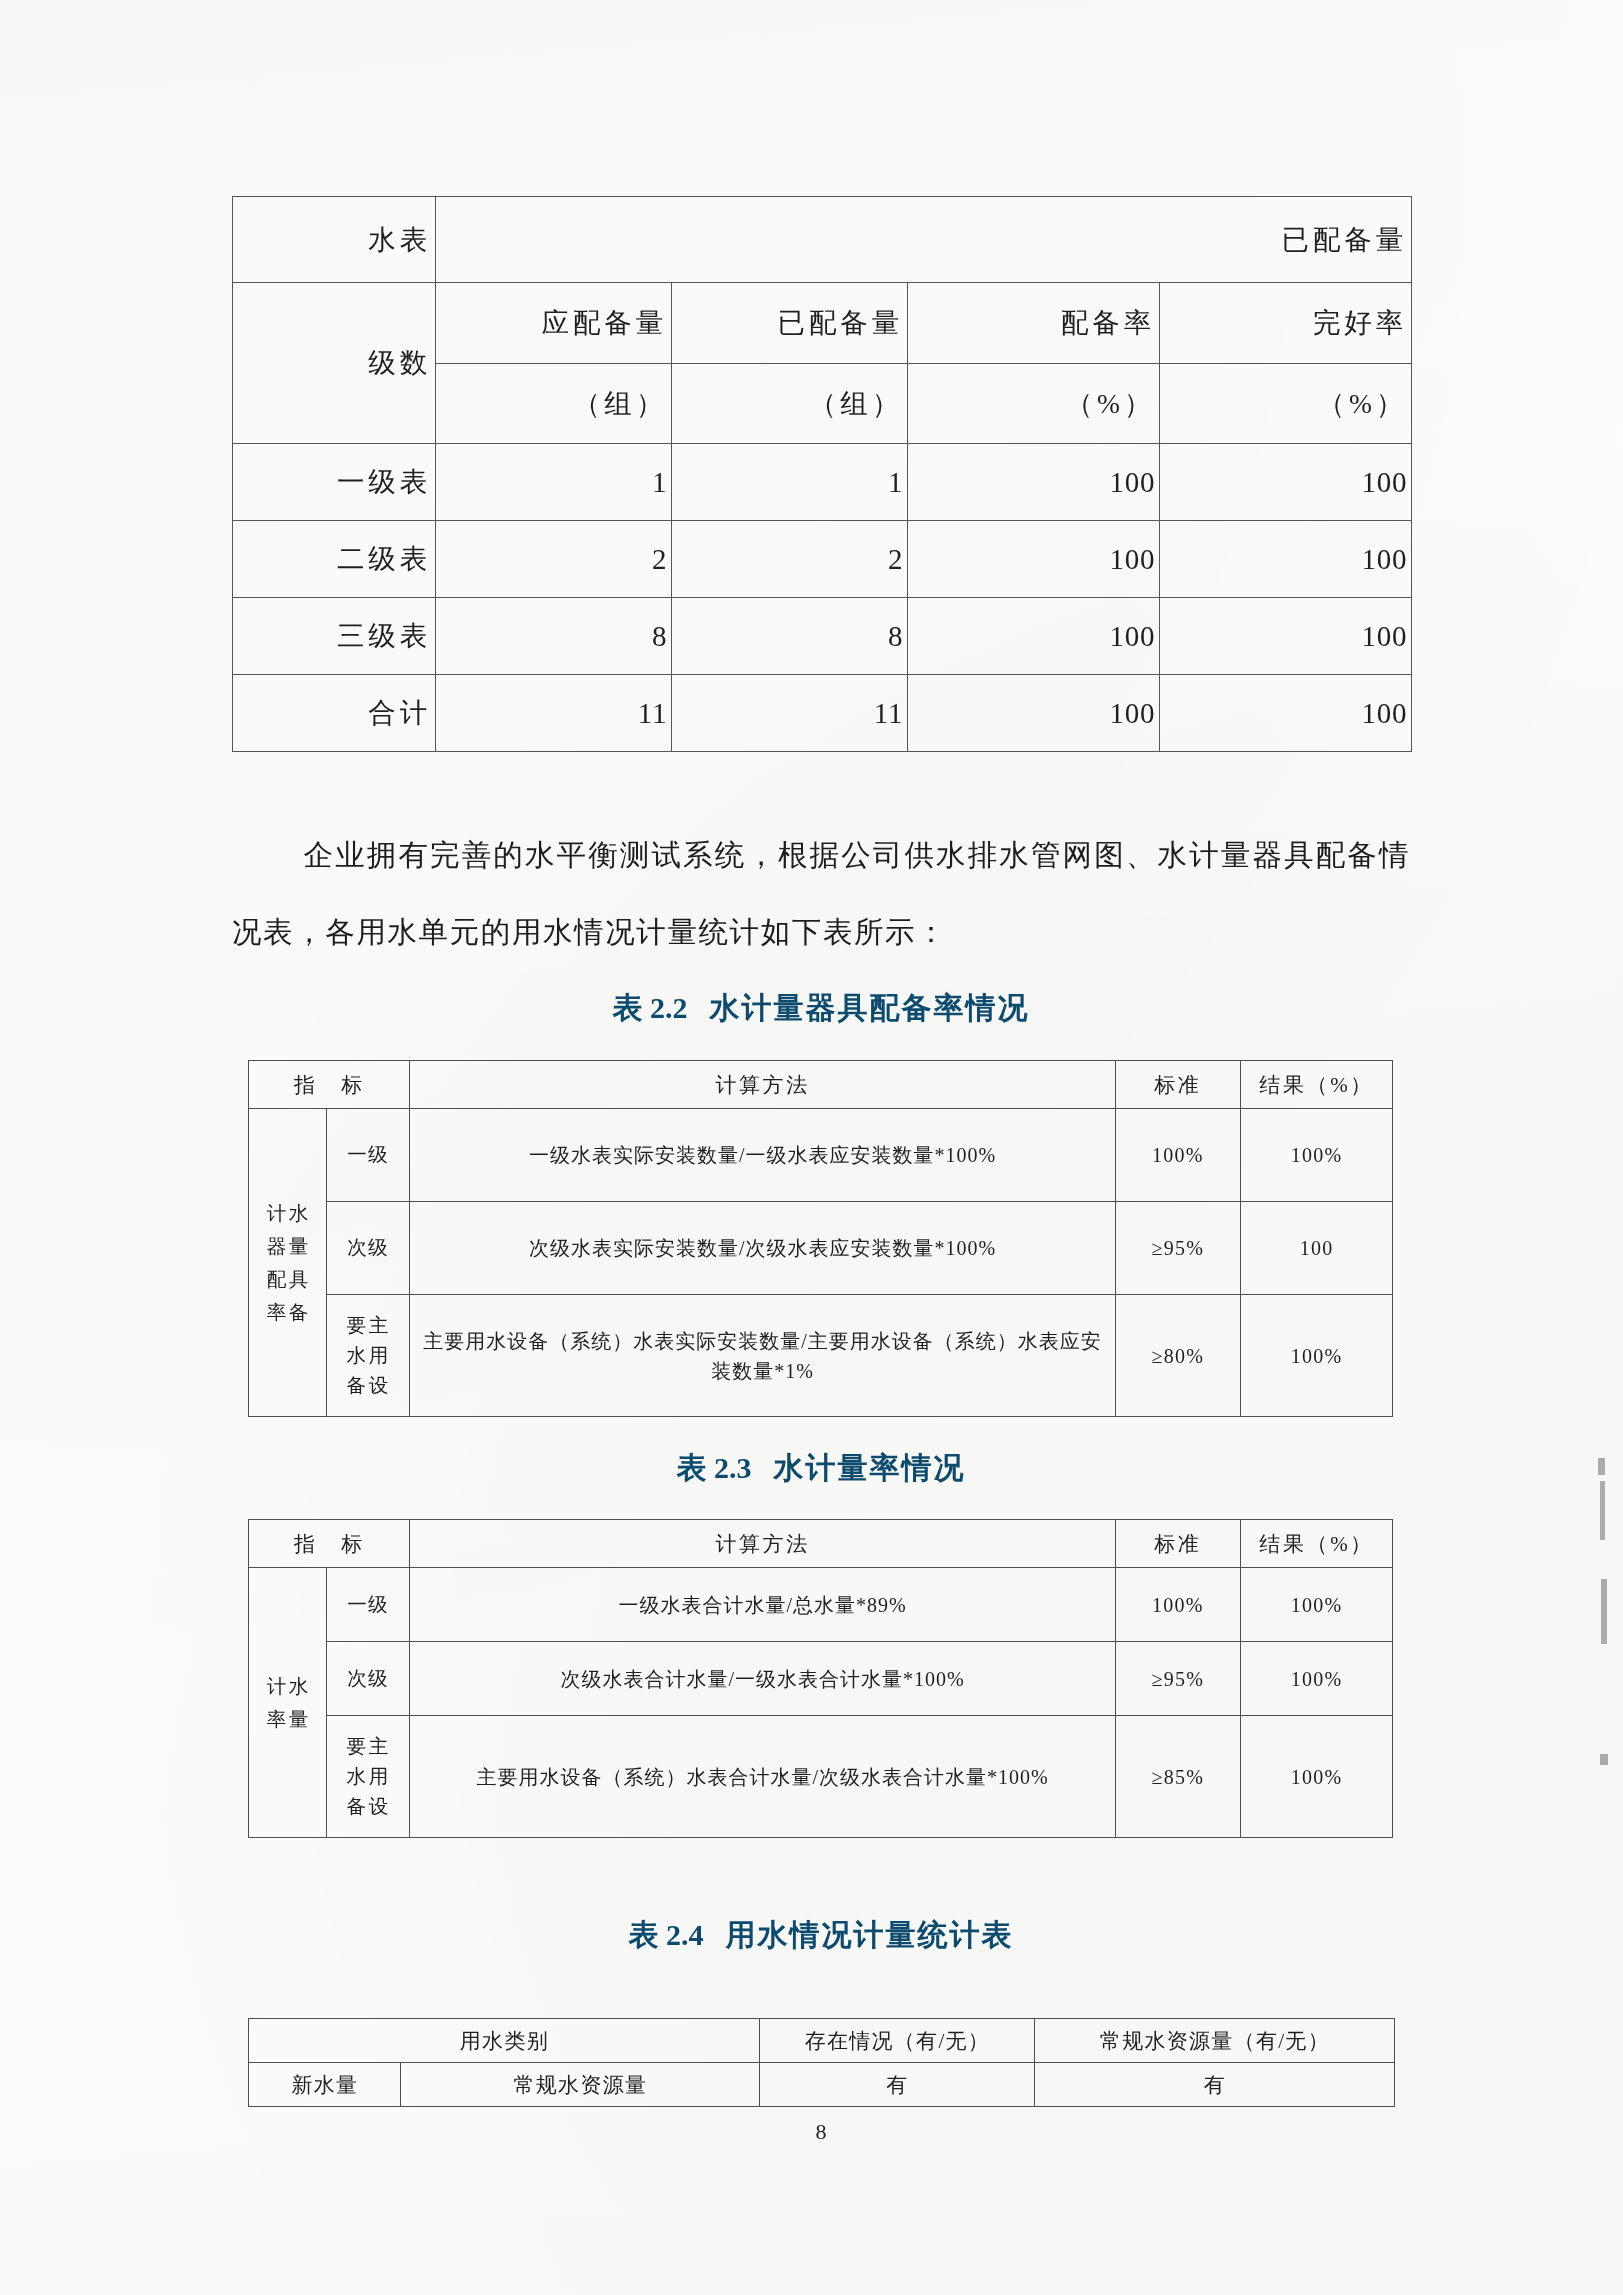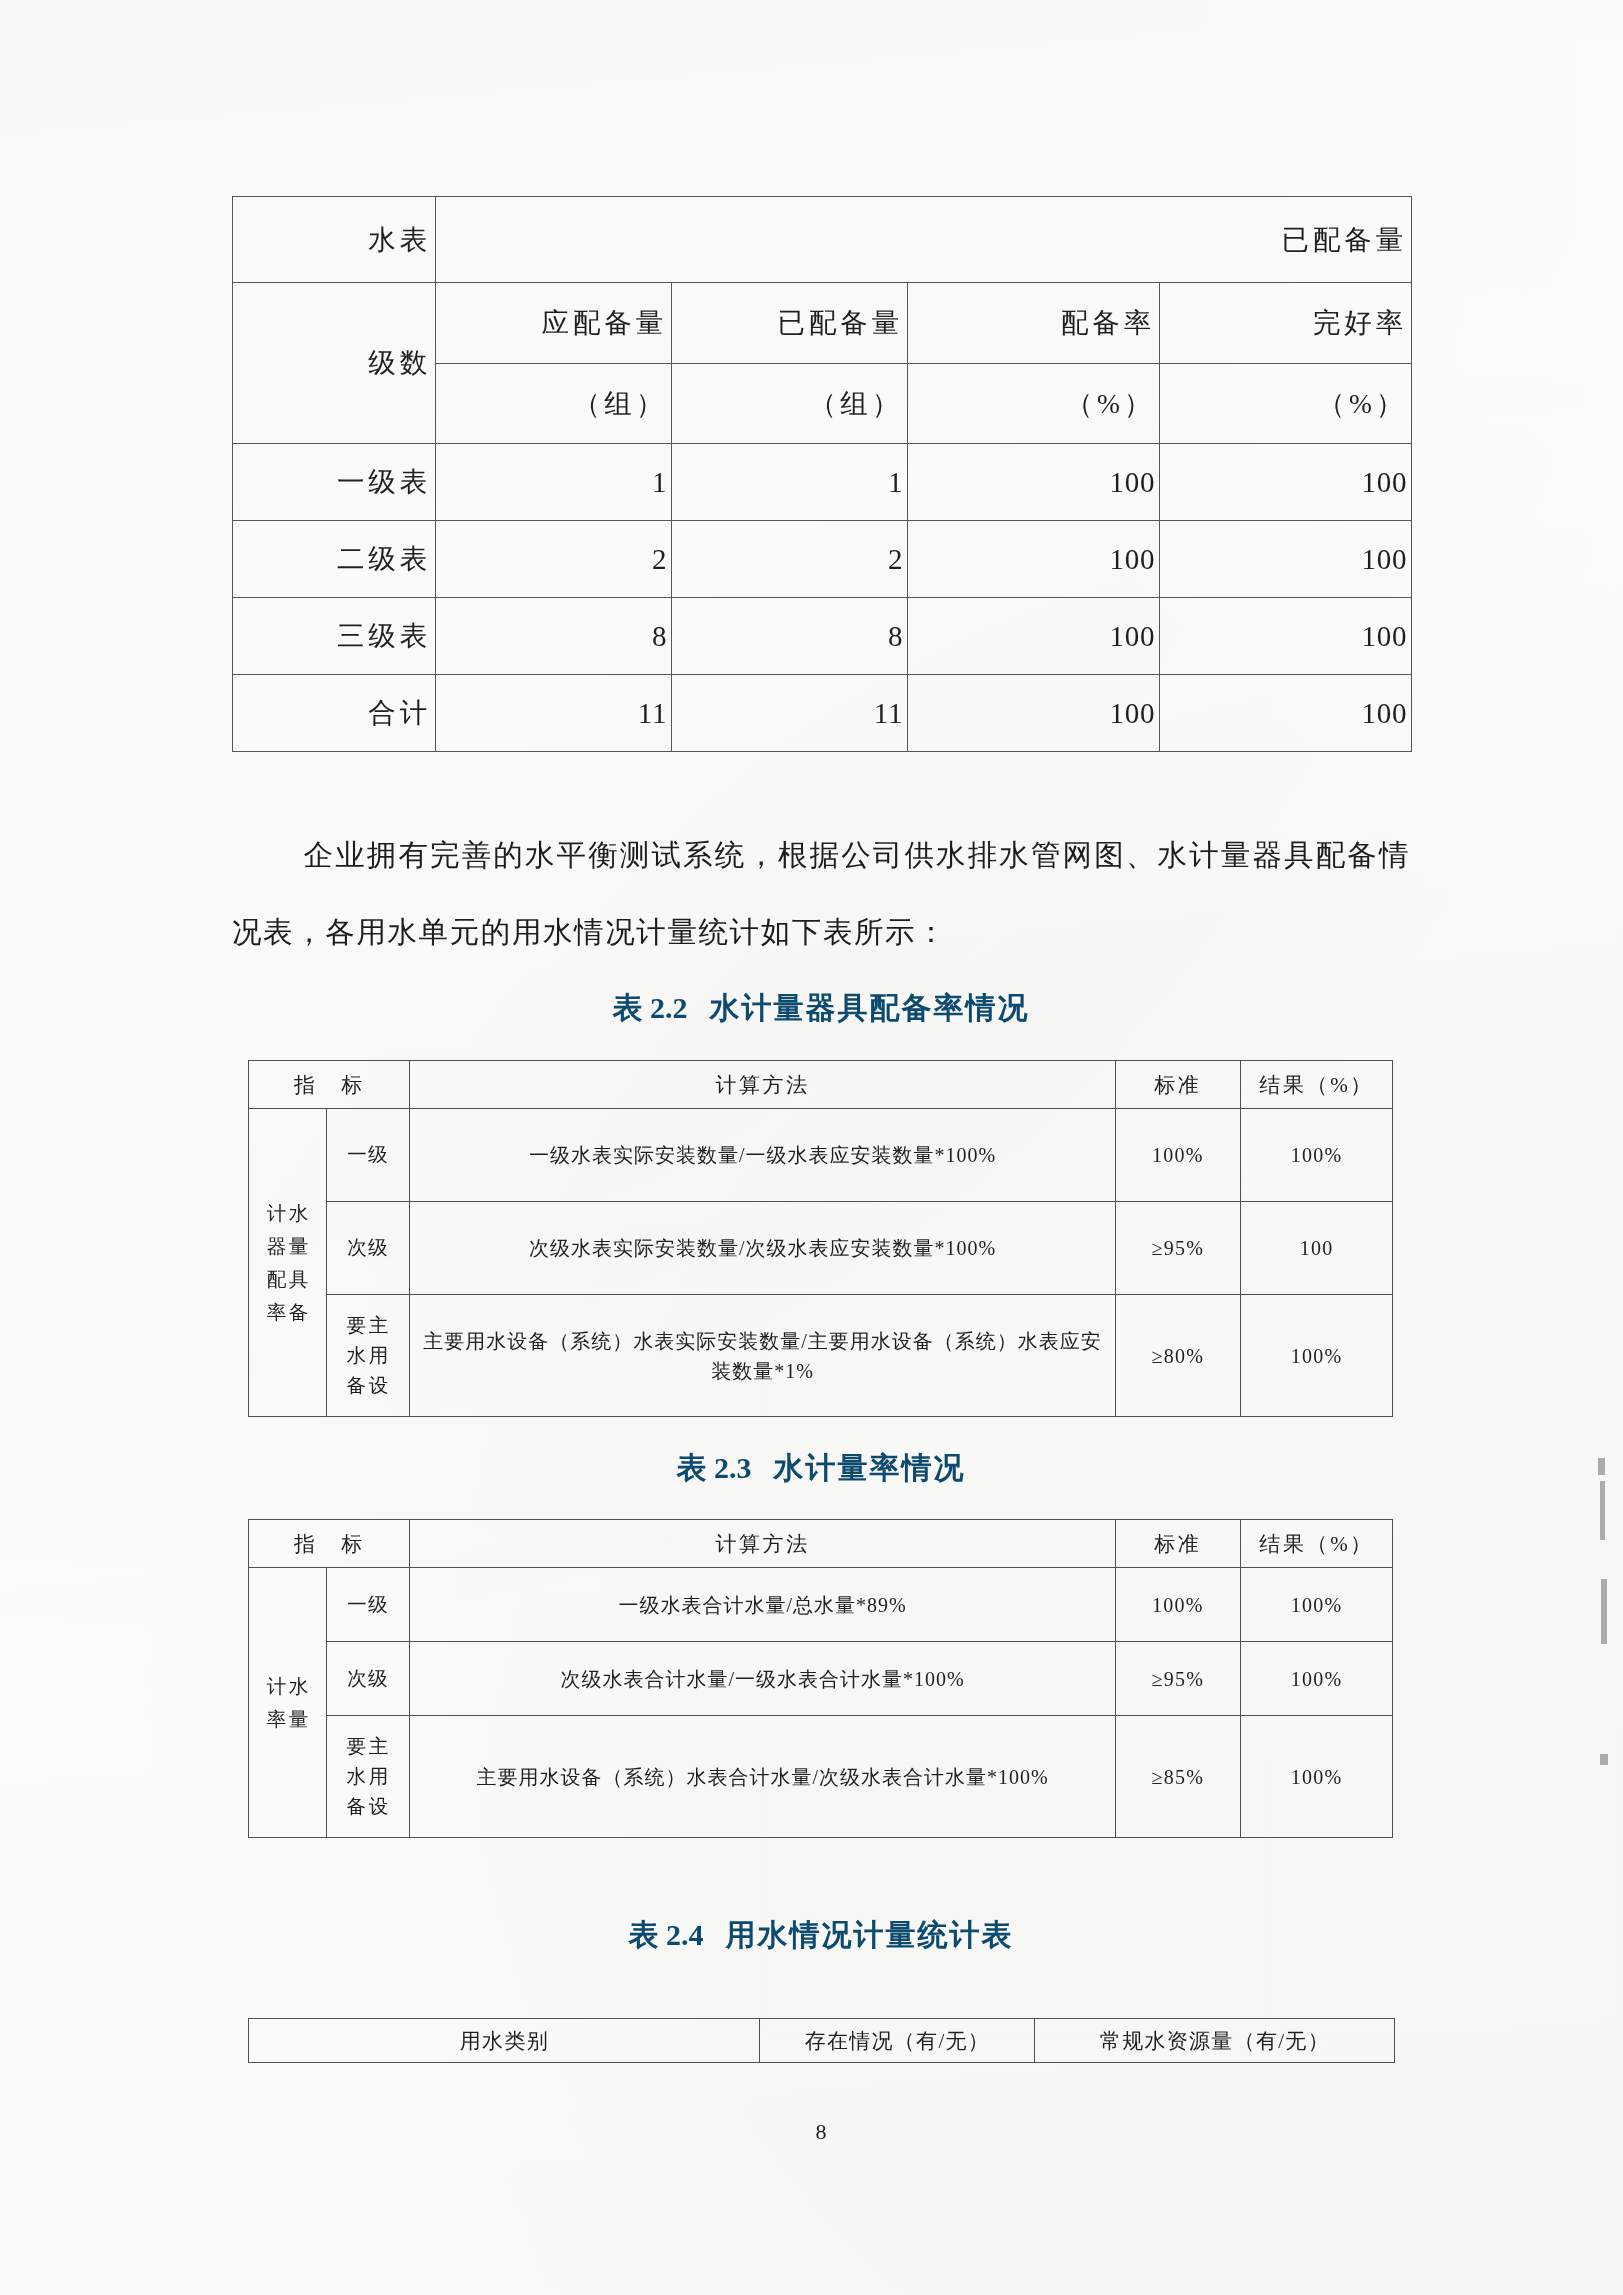--- a/index.html
+++ b/index.html
@@ -409,20 +409,26 @@
           <col style="width:359px">
           <col style="width:275px">
           <col style="width:360px">
         </colgroup>
         <tbody>
           <tr>
             <td colspan="2">用水类别</td>
             <td>存在情况（有/无）</td>
             <td>常规水资源量（有/无）</td>
           </tr>
+          <tr>
+            <td>新水量</td>
+            <td>常规水资源量</td>
+            <td>有</td>
+            <td>有</td>
+          </tr>
         </tbody>
       </table>
     </div>
 
     <div class="pageno">8</div>
 
   </div>
 
   <div class="scanmark sm1"></div>
   <div class="scanmark sm2"></div>

